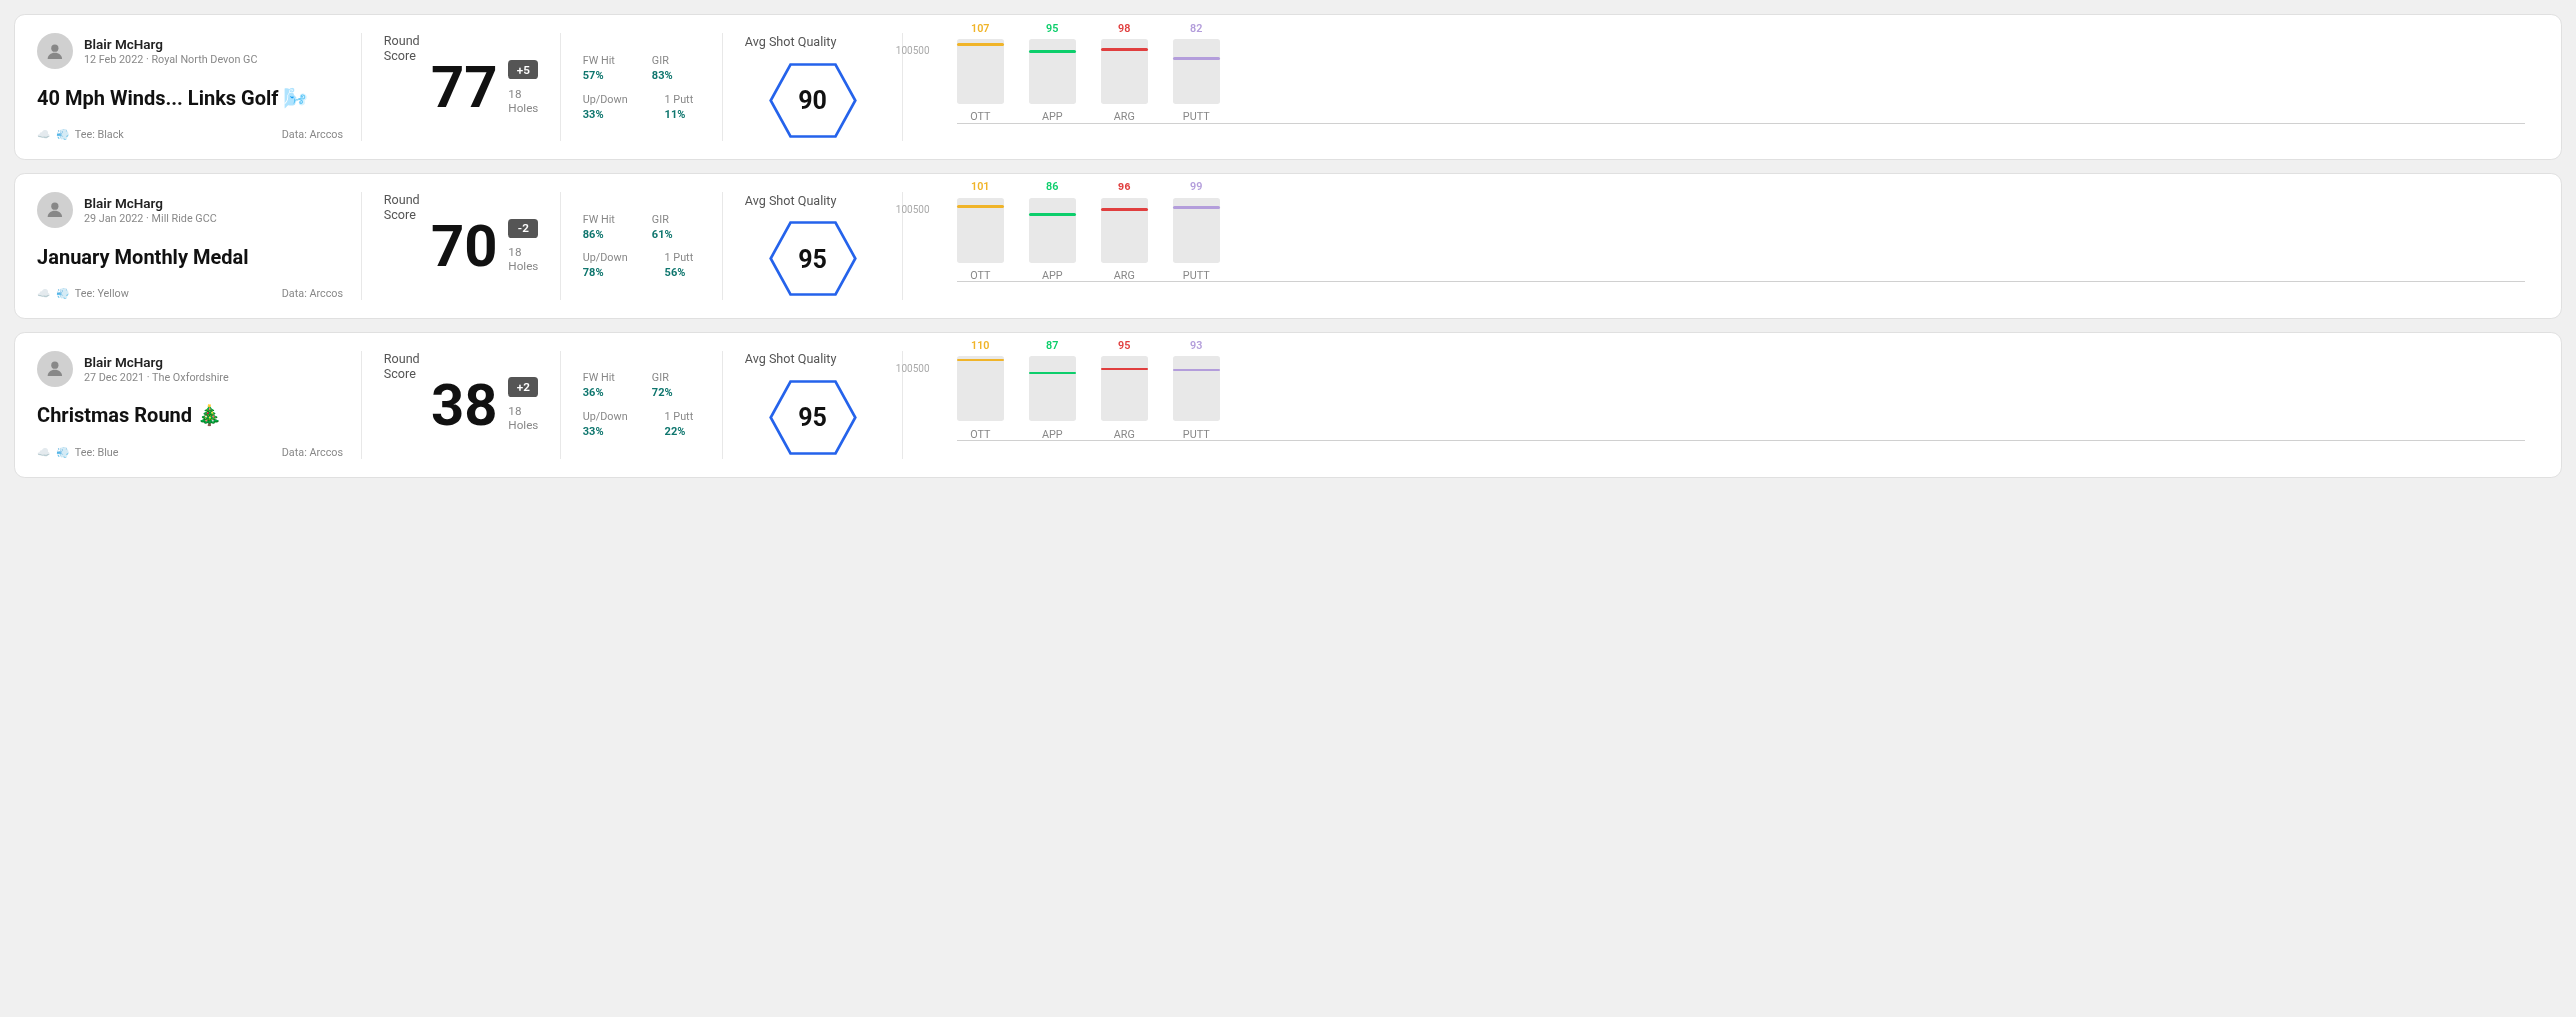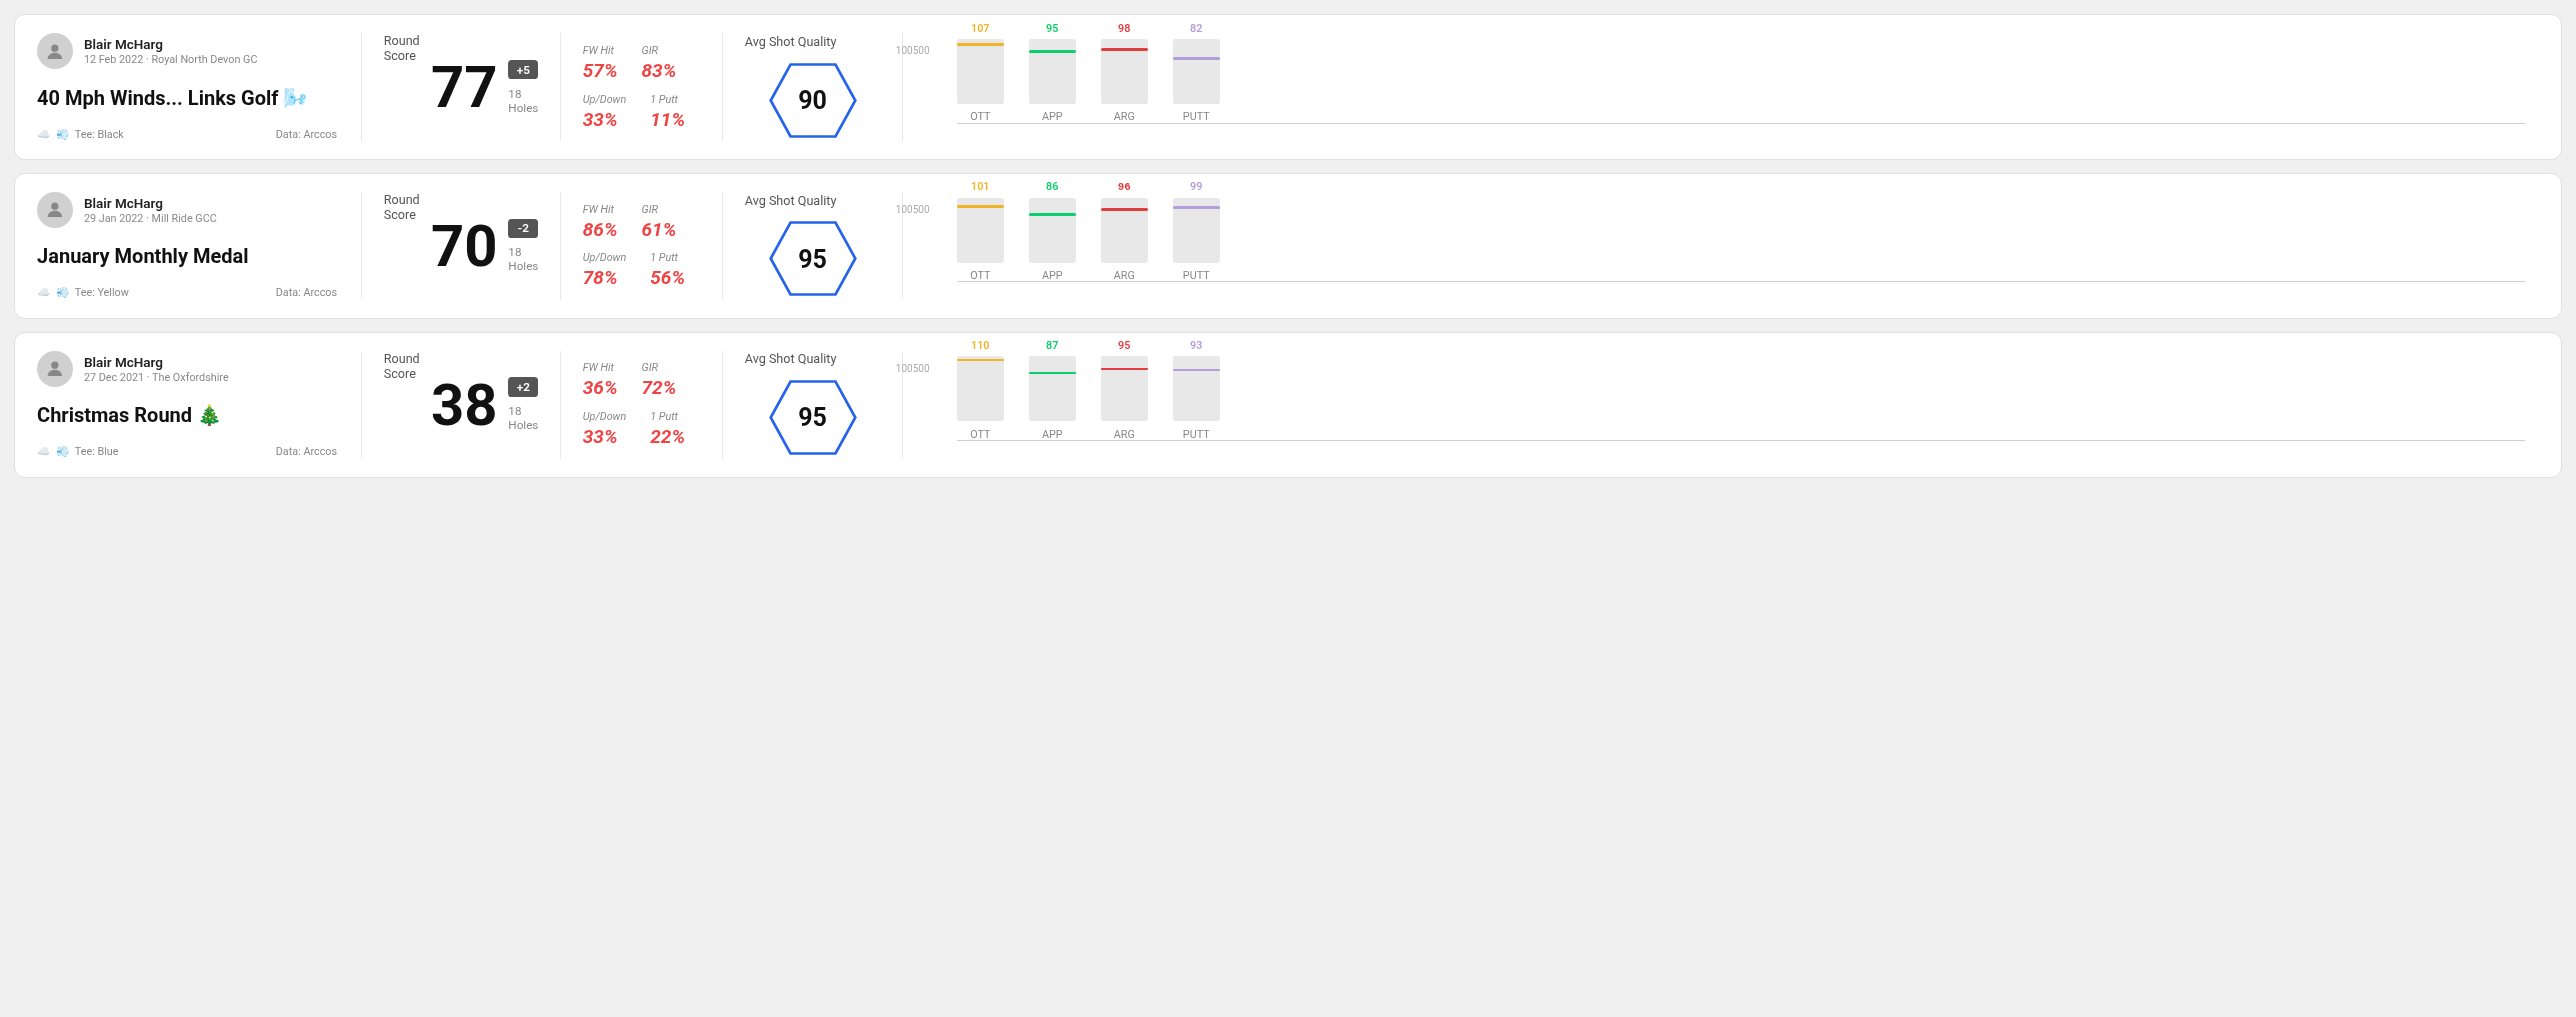--- a/index.html
+++ b/index.html
@@ -17,21 +17,22 @@
       display: flex;
       align-items: stretch;
       padding: 18px 21.7px;
       gap: 0;
     }
     .left-section {
       width: 325px;
       min-width: 325px;
       display: flex;
       flex-direction: column;
-      padding-right: 24px;
+      justify-content: space-between;
+      padding-right: 18px;
       border-right: 0.9px solid #e8e8e8;
     }
     .user-header {
       display: flex;
       align-items: center;
       gap: 10.8px;
       margin-bottom: 9px;
     }
     .avatar {
       width: 36px;
@@ -99,24 +100,24 @@
     .stats-section {
       width: 162px;
       min-width: 162px;
       padding: 0 21.7px;
       display: flex;
       flex-direction: column;
       justify-content: center;
       gap: 10.8px;
       border-right: 0.9px solid #e8e8e8;
     }
-    .stats-pair { display: flex; gap: 24px; font-style: italic; }
+    .stats-pair { display: flex; gap: 37px; }
     .stat-item { display: flex; flex-direction: column; }
     .stat-label { font-size: 10.8px; color: #888; margin-bottom: 1.8px; }
-    .stat-value { font-size: 19px; font-weight: 700; color: #ef4444; }
+    .stat-value { font-size: 11px; font-weight: 700; color: #0f766e; }
 
     .quality-section {
       width: 180px;
       min-width: 180px;
       padding: 0 21.7px;
       display: flex;
       flex-direction: column;
       justify-content: center;
       align-items: center;
       border-right: 0.9px solid #e8e8e8;

